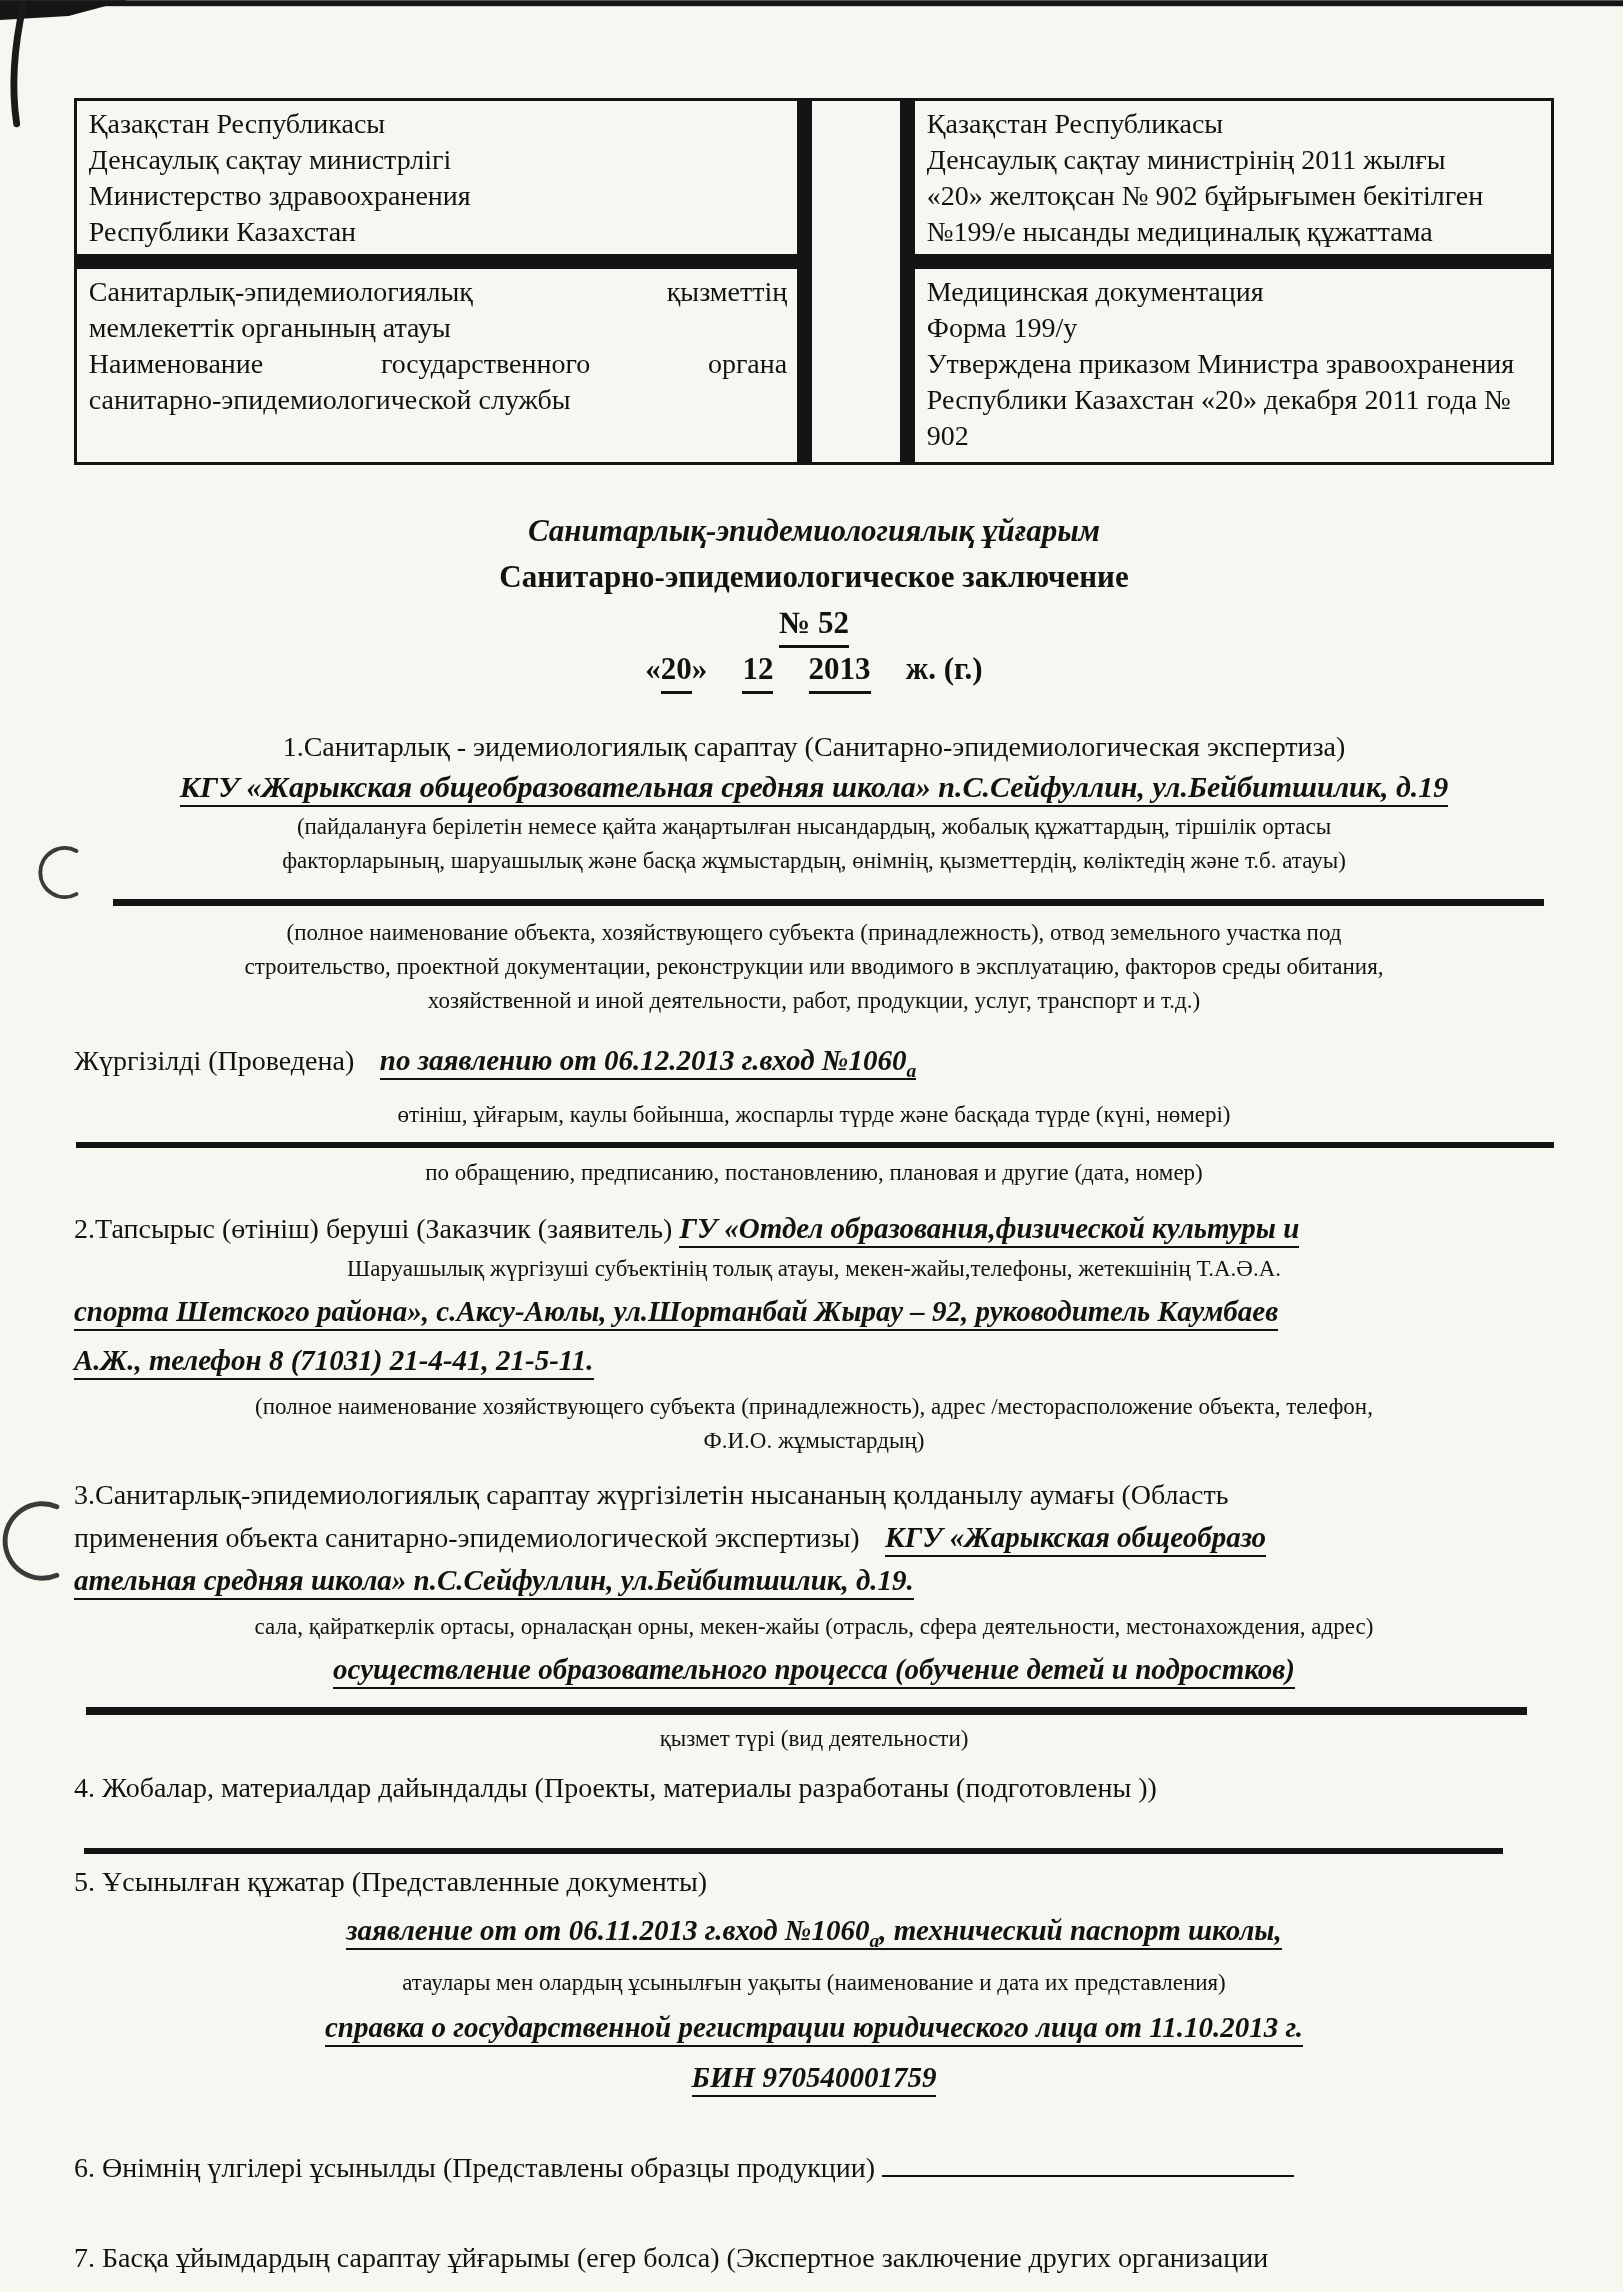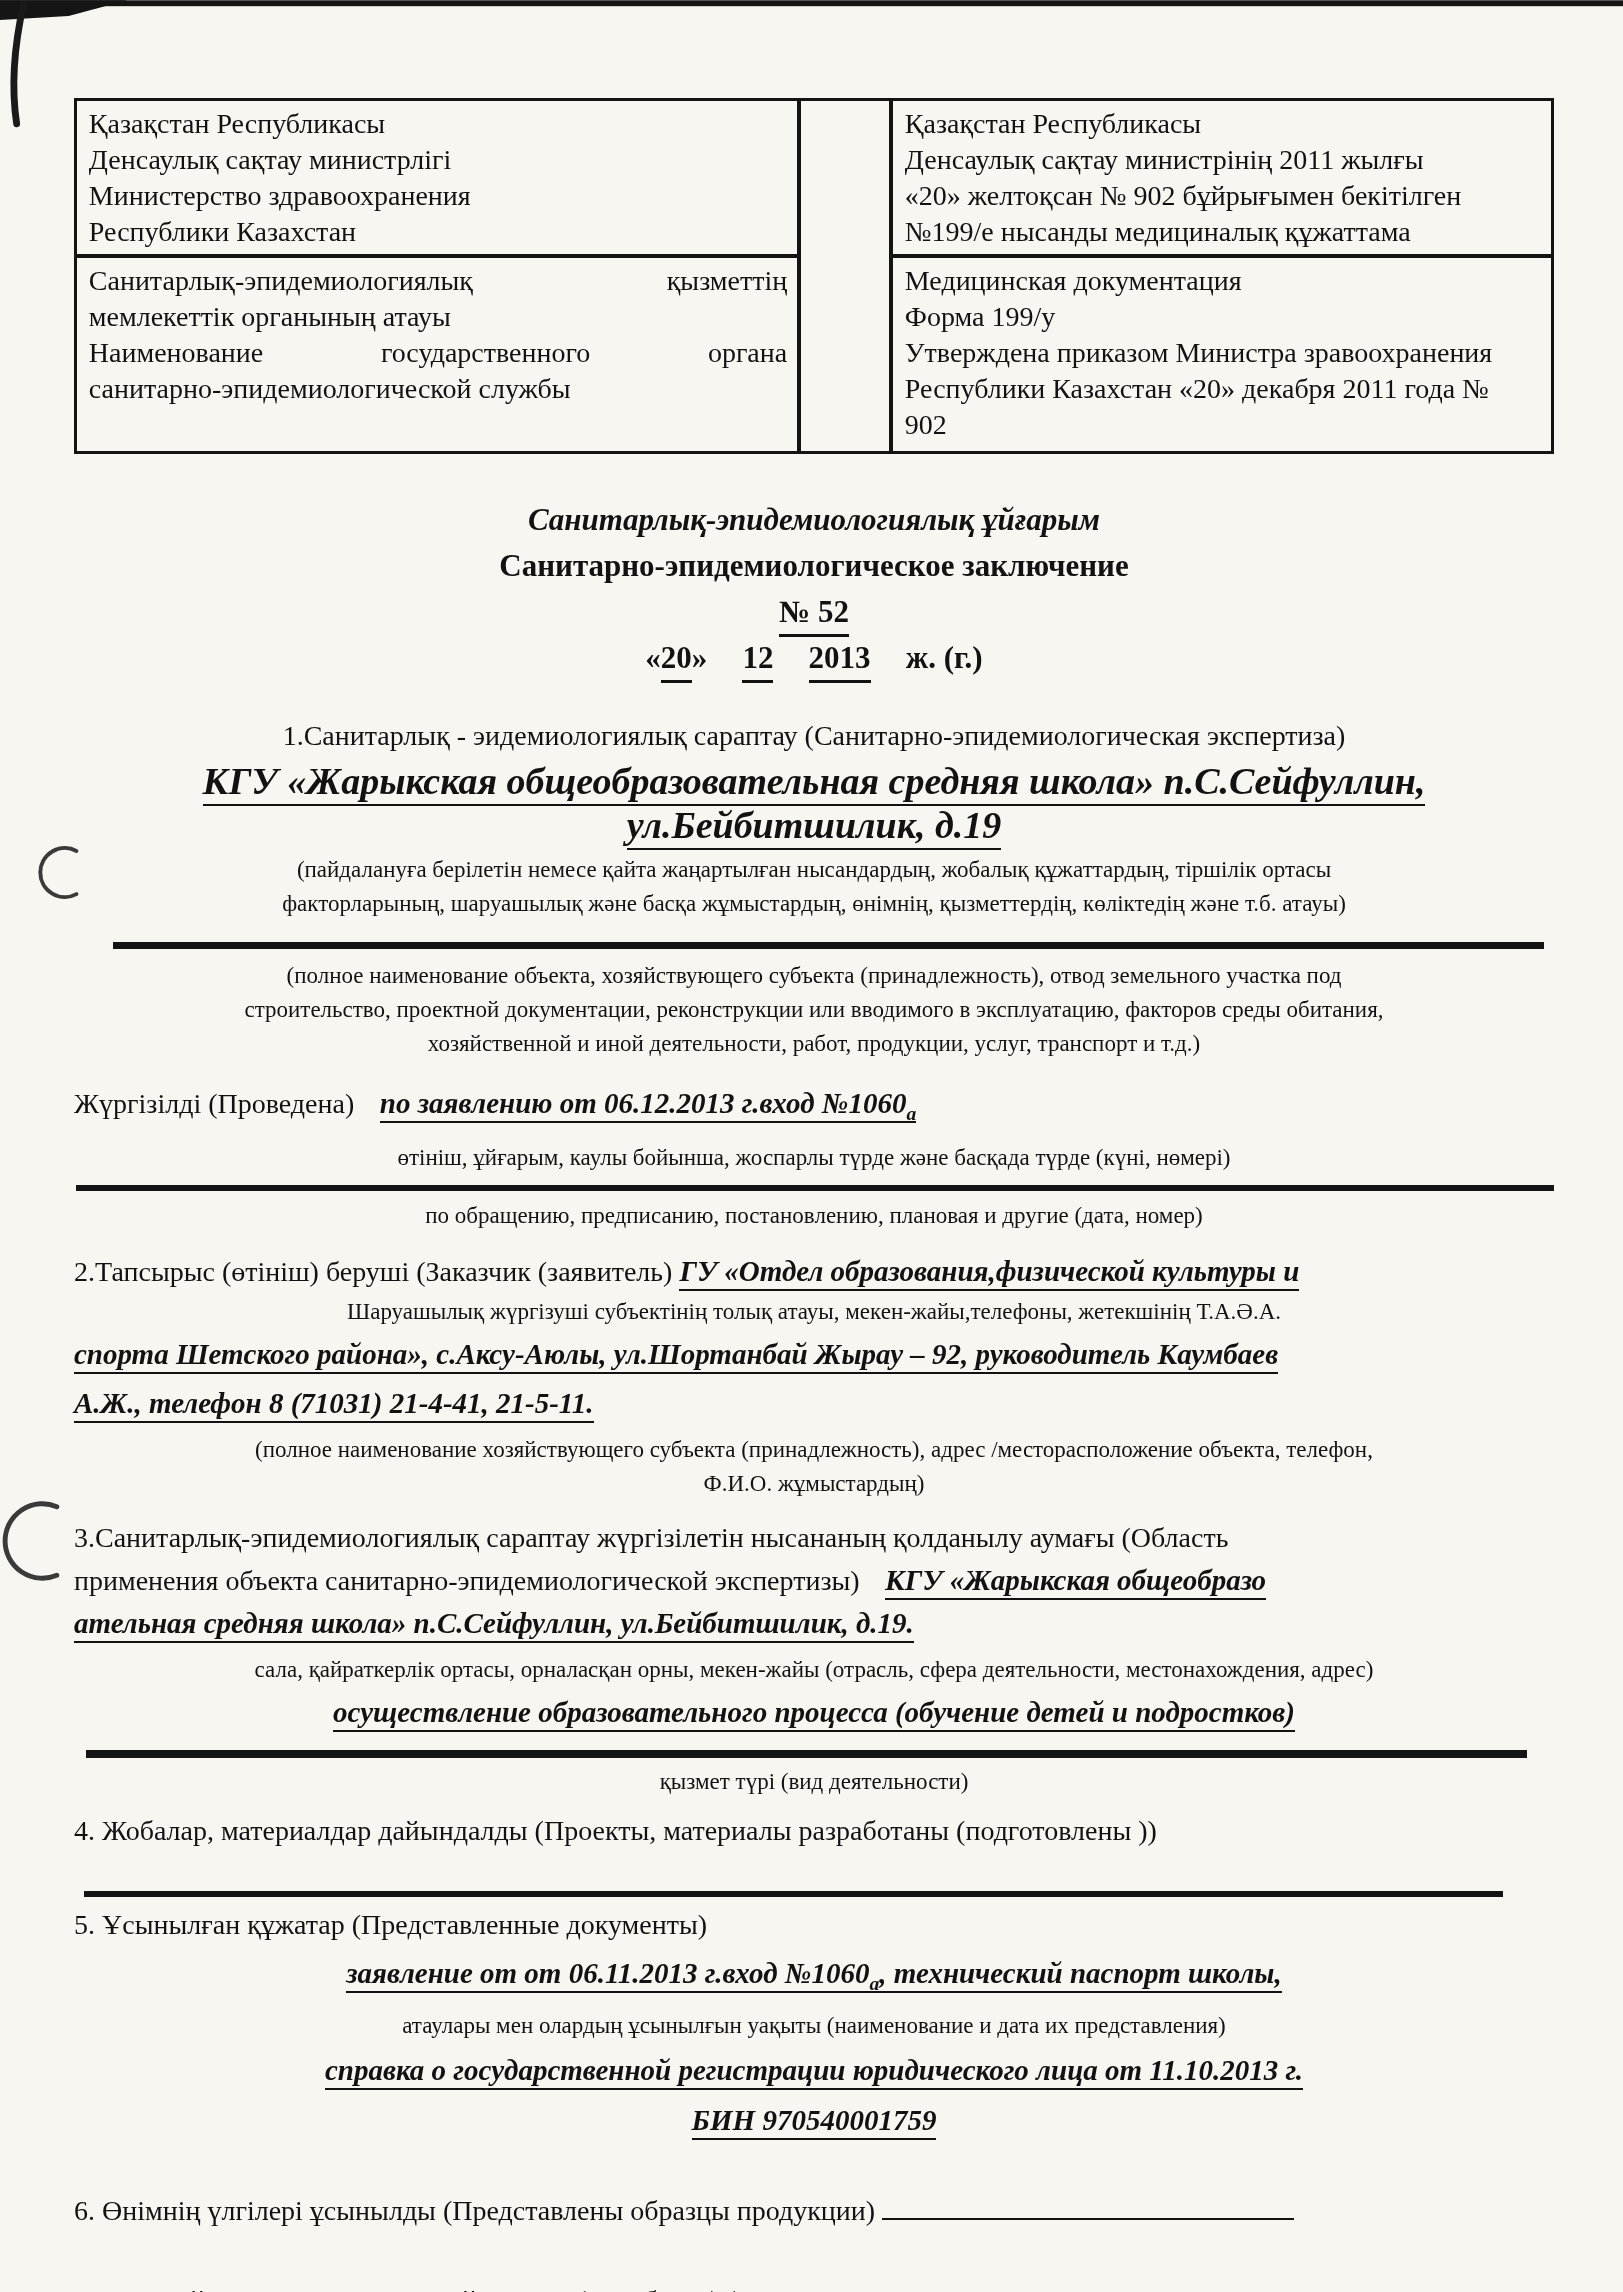--- a/index.html
+++ b/index.html
@@ -11,21 +11,21 @@
     color:#121212;
     overflow:hidden;
   }
   .artifacts{position:absolute;inset:0;width:100%;height:100%;pointer-events:none;}
   .content{position:relative;padding:0 69px 0 74px;}
   
   .hdr{
     display:grid;
     grid-template-columns:720px 88px 1fr;
     grid-template-rows:153px 1fr;
-    gap:4px;
+    gap:15px;
     background:#141414;
     border:3.9px solid #141414;
     margin-top:98px;
   }
   .cell{background:#f8f6f0;font-size:28px;line-height:36px;padding:4.9px 9.8px 7.8px 11.8px;}
   .cell.lt{grid-column:1;grid-row:1;}
   .cell.lb{grid-column:1;grid-row:2;}
   .cell.mid{grid-column:2;grid-row:1 / span 2;}
   .cell.rt{grid-column:3;grid-row:1;}
   .cell.rb{grid-column:3;grid-row:2;}
@@ -34,21 +34,21 @@
   .title{font-size:31px;font-weight:bold;text-align:center;line-height:46px;}
   .title1{margin-top:43px;font-style:italic;}
   .u4{border-bottom:3.9px solid #121212;padding-bottom:5px;}
   .u3{border-bottom:2.9px solid #121212;padding-bottom:2px;}
   .date-row .dg{margin:0 13.7px;}
   .date-row .dq{margin:0;}
   
   .t{font-size:28px;line-height:43px;}
   .center{text-align:center;}
   .val{font-weight:bold;font-style:italic;font-size:29px;}
-  .big{font-size:38px;}
+  .big{font-size:30px;}
   .hint{font-size:23px;line-height:34px;text-align:center;}
   .rule{height:6.9px;background:#141414;}
   .r1{margin:21.6px 9.8px 0 39px;}
   .r2{margin:9.8px 0 0 2px;height:5.9px;}
   .r3{margin:15.7px 27.4px 0 11.8px;height:7.8px;}
   .r4{margin:39px 51px 0 9.8px;height:5.9px;}
   .mt2{margin-top:2px;} .mt4{margin-top:3.9px;} .mt6{margin-top:5.9px;}
   .mt8{margin-top:7.8px;} .mt10{margin-top:9.8px;} .mt16{margin-top:15.7px;}
   .mt18{margin-top:17.6px;} .mt22{margin-top:21.6px;} .mt34{margin-top:33px;} .mt48{margin-top:47px;}
   .gap{display:inline-block;width:25.5px;}

